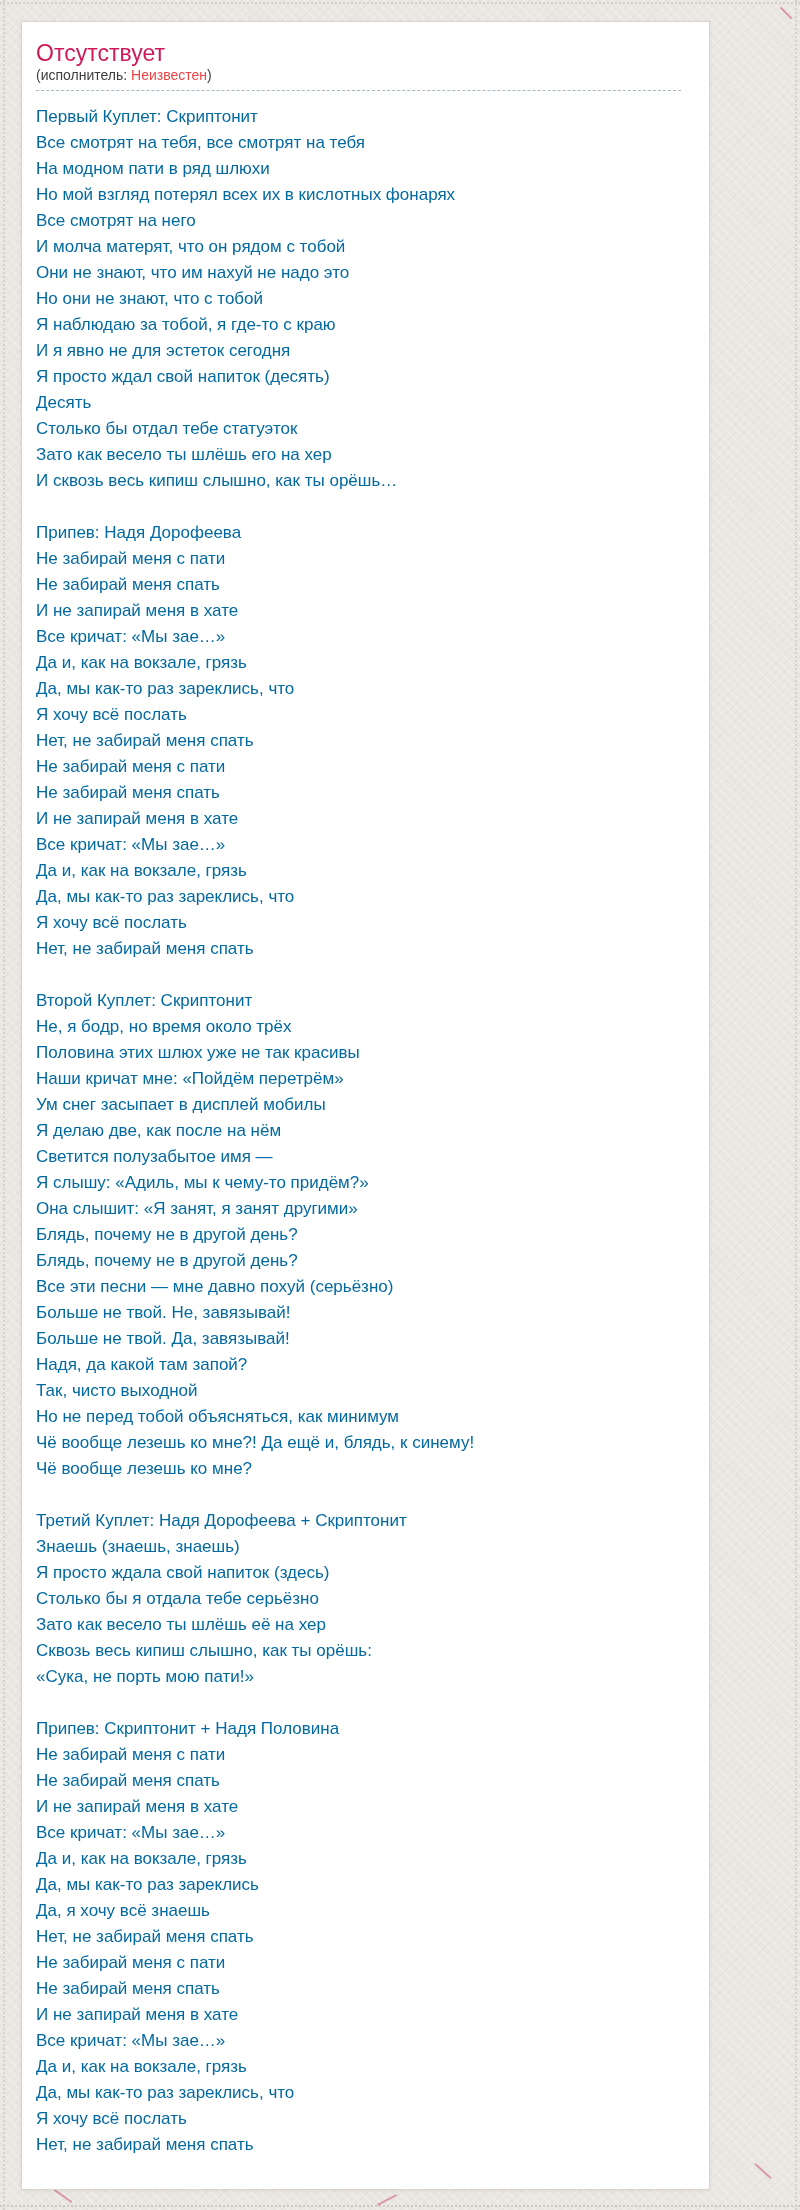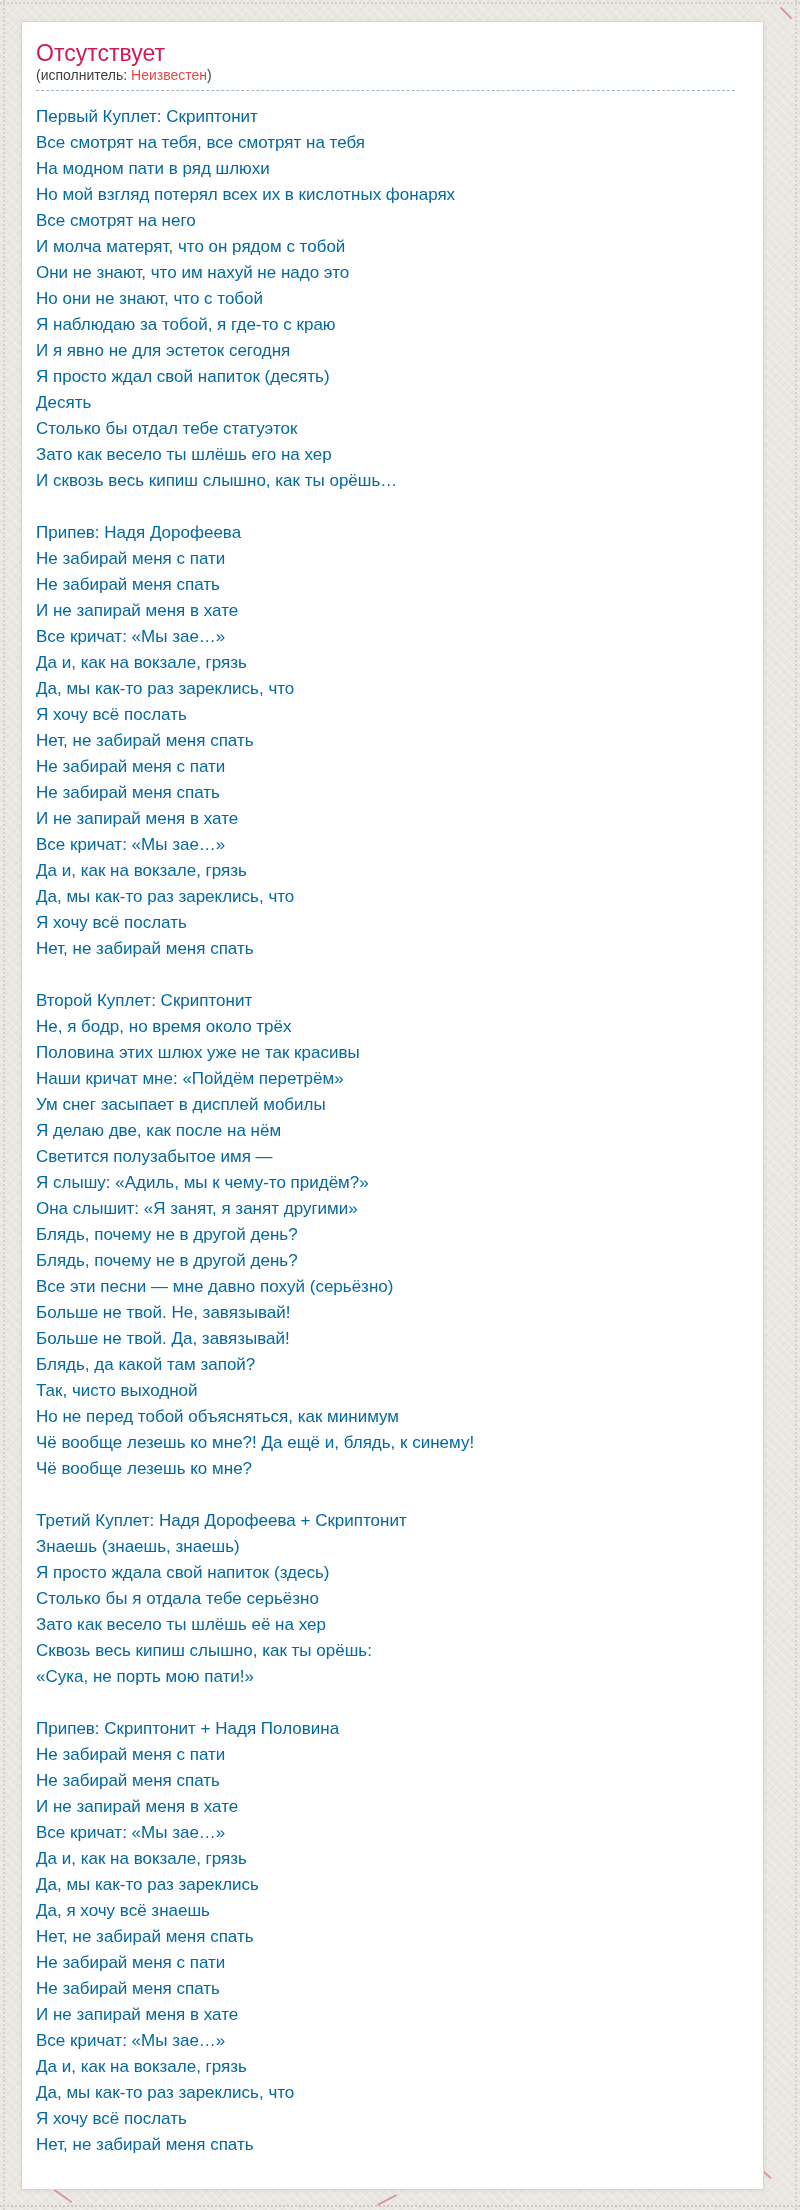--- a/index.html
+++ b/index.html
@@ -28,21 +28,21 @@
   }
   .scratch.s1 { left: 52px;  top: 2195px; transform: rotate(35deg); }
   .scratch.s2 { left: 376px; top: 2199px; transform: rotate(-28deg); }
   .scratch.s3 { left: 752px; top: 2170px; transform: rotate(42deg); }
   .scratch.s4 { left: 778px; top: 12px;   transform: rotate(45deg); width: 16px; }
 
   .card {
     position: absolute;
     left: 21px;
     top: 21px;
-    width: 743px;
+    width: 689px;
     min-height: 2169px;
     box-sizing: border-box;
     background: #ffffff;
     border: 1px solid #d9d5cf;
     box-shadow: 0 1px 3px rgba(60,50,40,0.08);
     padding: 14px 28px 28px 14px;
   }
   .song-title {
     margin: 4px 0 1px 0;
     font-size: 23px;
@@ -131,21 +131,21 @@
         <div class="line">Ум снег засыпает в дисплей мобилы</div>
         <div class="line">Я делаю две, как после на нём</div>
         <div class="line">Светится полузабытое имя —</div>
         <div class="line">Я слышу: «Адиль, мы к чему-то придём?»</div>
         <div class="line">Она слышит: «Я занят, я занят другими»</div>
         <div class="line">Блядь, почему не в другой день?</div>
         <div class="line">Блядь, почему не в другой день?</div>
         <div class="line">Все эти песни — мне давно похуй (серьёзно)</div>
         <div class="line">Больше не твой. Не, завязывай!</div>
         <div class="line">Больше не твой. Да, завязывай!</div>
-        <div class="line">Блядь, да какой там запой?</div>
+        <div class="line">Надя, да какой там запой?</div>
         <div class="line">Так, чисто выходной</div>
         <div class="line">Но не перед тобой объясняться, как минимум</div>
         <div class="line">Чё вообще лезешь ко мне?! Да ещё и, блядь, к синему!</div>
         <div class="line">Чё вообще лезешь ко мне?</div>
       </div>
       <div class="stanza">
         <div class="line">Третий Куплет: Надя Дорофеева + Скриптонит</div>
         <div class="line">Знаешь (знаешь, знаешь)</div>
         <div class="line">Я просто ждала свой напиток (здесь)</div>
         <div class="line">Столько бы я отдала тебе серьёзно</div>

